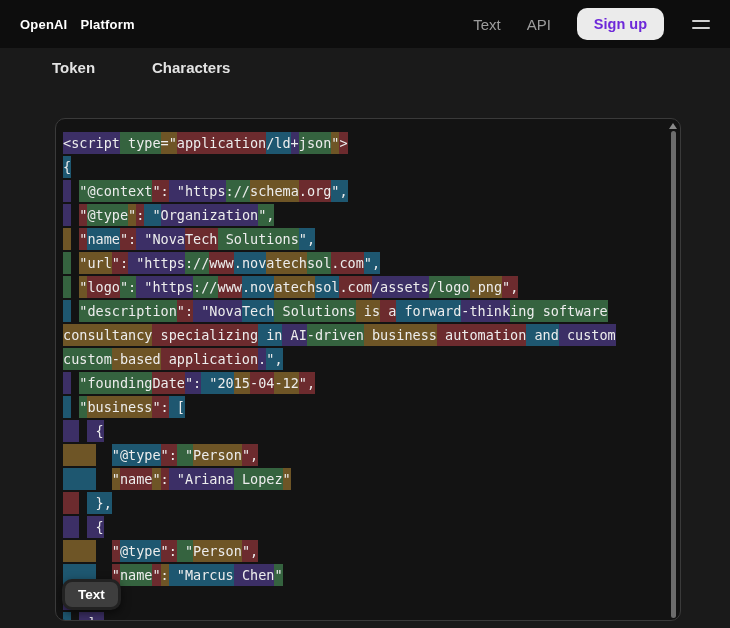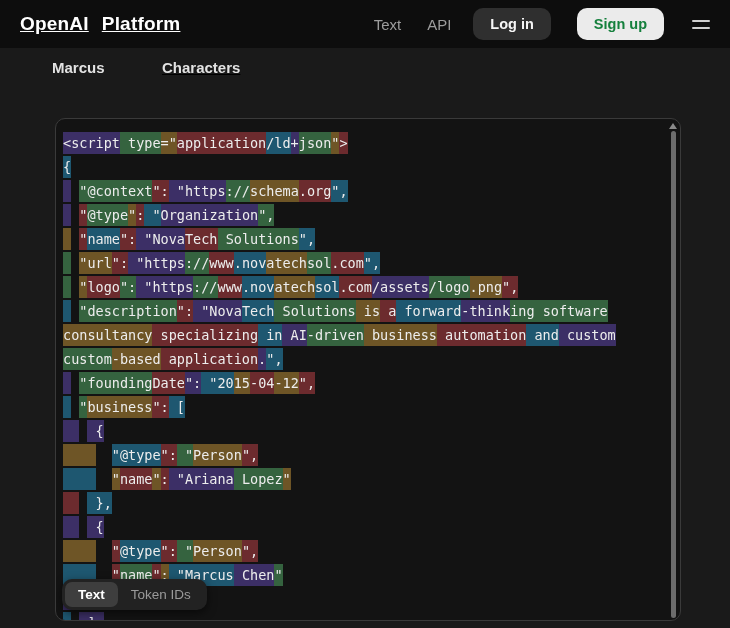--- a/index.html
+++ b/index.html
@@ -5,34 +5,34 @@
   * { margin:0; padding:0; box-sizing:border-box; }
   html,body { width:730px; height:628px; overflow:hidden; }
   body { background:#1a1a1a; font-family:"Liberation Sans", sans-serif; }
 
   
   .header {
     height:48px; background:#0d0d0d; display:flex; align-items:center;
     padding:0 20px;
   }
   .brand { display:flex; align-items:center; gap:13px; color:#fff; }
-  .brand span { font-size:19px; font-weight:700; letter-spacing:.2px;text-decoration:underline; }
+  .brand span { font-size:13px; font-weight:700; letter-spacing:.2px; }
   .header-right { margin-left:auto; display:flex; align-items:center; gap:26px; }
   .nav-link { color:#9d9d9d; font-size:15px; cursor:pointer; }
   .btn { border:none; font-size:14.5px; font-weight:700; border-radius:10px;
          padding:8px 17px; cursor:pointer; font-family:"Liberation Sans", sans-serif; }
   .btn-login { background:#2f2f2f; color:#f5f5f5; margin-left:-4px; }
-  .btn-signup { background:#ebebeb; color:#15803d; }
+  .btn-signup { background:#ebebeb; color:#6d28d9; }
   .menu-icon { width:18px; display:flex; flex-direction:column; gap:5px; margin-left:2px; cursor:pointer; }
   .menu-icon i { display:block; height:2px; background:#cfcfcf; border-radius:1px; }
 
   
   .stats { display:flex; padding:11px 0 0 52px; height:70px; }
   .stat { min-width:100px; }
-  .stat + .stat { margin-left:10px;text-decoration:underline; }
+  .stat + .stat { margin-left:0px; }
   .stat-label { color:#e3e3e3; font-size:15px; font-weight:700; }
   .stat-value { color:#f5f5f5; font-size:28px; font-weight:400; margin-top:3px; letter-spacing:.5px; }
 
   
   .panel {
     position:relative; margin-left:55px; width:626px; height:503px;
     background:#131313; border:1px solid #3a3a3a; border-radius:10px;
     overflow:hidden;
   }
   .code {
@@ -64,32 +64,31 @@
 <body>
 
 <div class="header">
   <div class="brand">
     <span>OpenAI</span>
     <span>Platform</span>
   </div>
   <div class="header-right">
     <span class="nav-link">Text</span>
     <span class="nav-link">API</span>
-    <button class="btn btn-login">Log in</button>
     <button class="btn btn-signup">Sign up</button>
     <div class="menu-icon">
         <i></i>
         <i></i>
       </div>
   </div>
 </div>
 
 <div class="stats">
   <div class="stat">
-    <div class="stat-label">Marcus</div>
+    <div class="stat-label">Token</div>
   </div>
   <div class="stat">
     <div class="stat-label">Characters</div>
   </div>
 </div>
 
 <div class="panel">
   <div class="code">
       <div class="code-line"><span style="background: rgb(60, 47, 102);">&lt;script</span><span style="background: rgb(53, 99, 63);"> type</span><span style="background: rgb(110, 85, 38);">="</span><span style="background: rgb(108, 43, 46);">application</span><span style="background: rgb(30, 87, 112);">/ld</span><span style="background: rgb(60, 47, 102);">+</span><span style="background: rgb(53, 99, 63);">json</span><span style="background: rgb(110, 85, 38);">"</span><span style="background: rgb(108, 43, 46);">&gt;</span></div>
       <div class="code-line"><span style="background: rgb(30, 87, 112);">{</span></div>
@@ -112,15 +111,14 @@
       <div class="code-line"><span style="background: rgb(30, 87, 112);">    </span><span style="background: transparent;">  </span><span style="background: rgb(108, 43, 46);">"</span><span style="background: rgb(53, 99, 63);">name</span><span style="background: rgb(108, 43, 46);">"</span><span style="background: rgb(110, 85, 38);">:</span><span style="background: rgb(30, 87, 112);"> "Marcus</span><span style="background: rgb(60, 47, 102);"> Chen</span><span style="background: rgb(53, 99, 63);">"</span></div>
       <div class="code-line"><span style="background: rgb(60, 47, 102);">  </span><span style="background: transparent;"> </span><span style="background: rgb(60, 47, 102);"> }</span></div>
       <div class="code-line"><span style="background: rgb(30, 87, 112);"> </span><span style="background: transparent;"> </span><span style="background: rgb(60, 47, 102);"> ],</span></div>
     </div>
 
   <div class="scrollbar-up"></div>
   <div class="scrollbar-thumb"></div>
 
   <div class="toggle">
     <button class="toggle-btn active">Text</button>
-    <button class="toggle-btn">Token IDs</button>
   </div>
 </div>
 
 </body></html>

